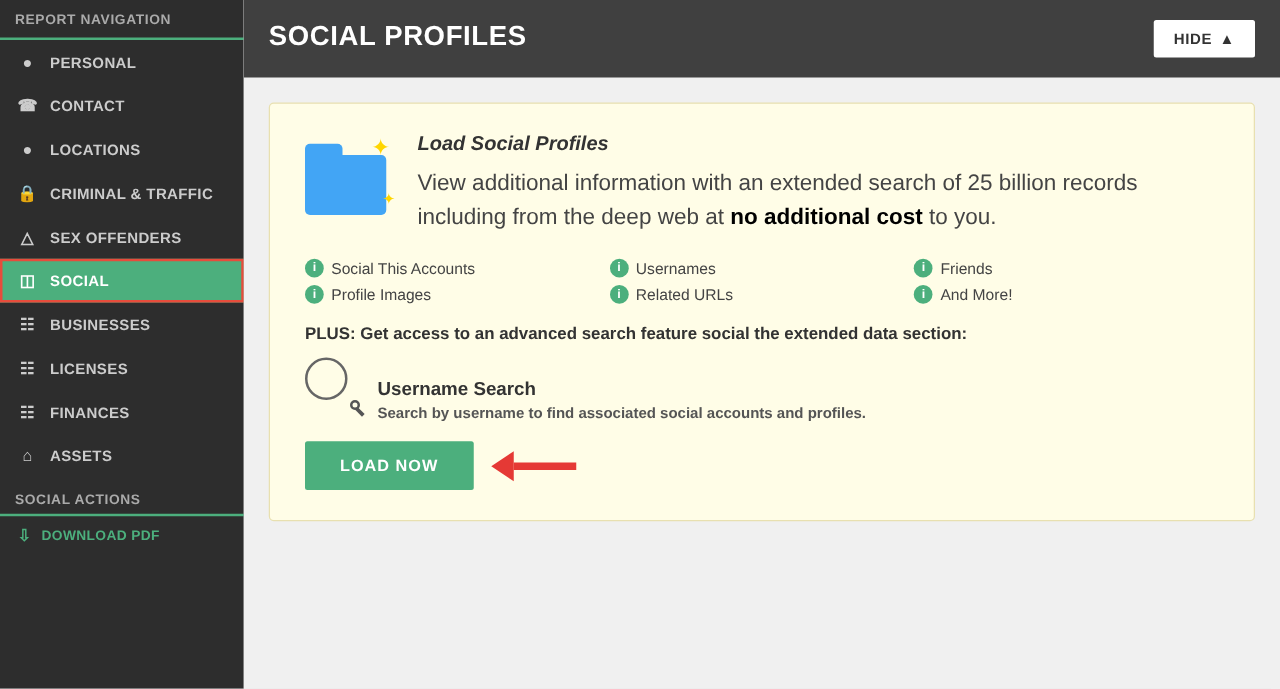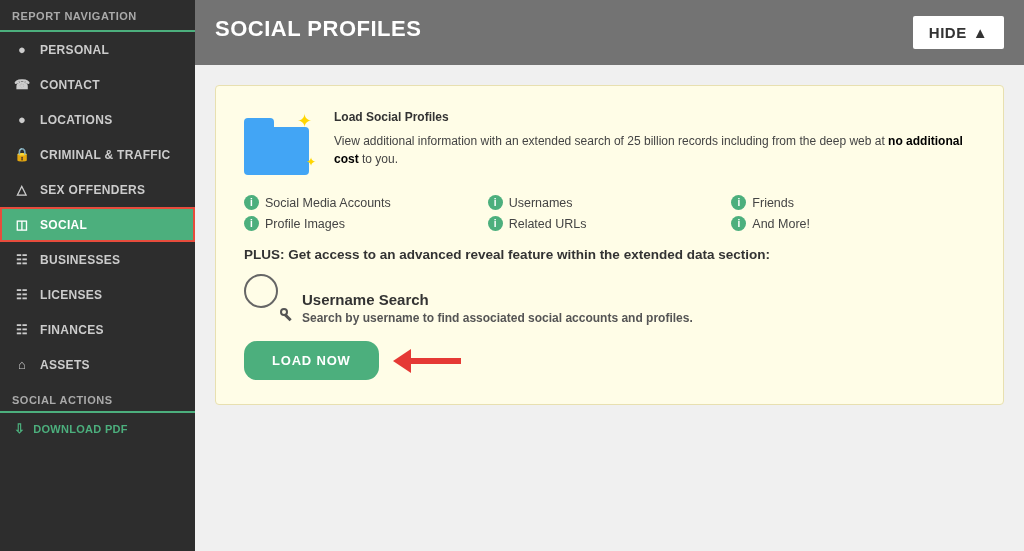--- a/index.html
+++ b/index.html
@@ -87,21 +87,21 @@
       flex: 1;
       display: flex;
       flex-direction: column;
       background: #f0f0f0;
       height: 100%;
       overflow-y: auto;
     }
 
     
     .section-header {
-      background: #737373;
+      background: #404040;
       padding: 16px 20px;
       display: flex;
       align-items: flex-start;
       justify-content: space-between;
     }
 
     .section-header-left h1 {
       color: #fff;
       font-size: 22px;
       font-weight: bold;
@@ -111,21 +111,21 @@
     .section-header-left p {
       color: #e0f5ec;
       font-size: 12px;
       margin-top: 3px;
     }
 
     .hide-btn {
       background: #fff;
       border: none;
       padding: 8px 16px;
-      font-size: 15px;
+      font-size: 12px;
       font-weight: bold;
       color: #333;
       cursor: pointer;
       display: flex;
       align-items: flex-end;
       gap: 6px;
       letter-spacing: 0.5px;
       border-radius: 2px;
     }
 
@@ -186,28 +186,29 @@
 
     .folder-star2 {
       position: absolute;
       color: #ffd600;
       font-size: 12px;
       bottom: 6px;
       right: -2px;
     }
 
     .info-box-title {
-      font-size: 12px;
+      font-size: 16px;
       font-weight: bold;
       color: #333;
       margin-bottom: 8px;
+      font-style: italic;
     }
 
     .info-box-desc {
-      font-size: 12px;
+      font-size: 18px;
       color: #444;
       line-height: 1.5;
     }
 
     .info-box-desc strong {
       font-weight: bold;
       color: #000;
     }
 
     .reveal-section {
@@ -291,21 +292,21 @@
 
     .load-now-btn {
       background: #4caf7d;
       color: #fff;
       border: none;
       padding: 12px 28px;
       font-size: 13px;
       font-weight: bold;
       letter-spacing: 0.8px;
       cursor: pointer;
-      border-radius: 13px;
+      border-radius: 2px;
       text-transform: uppercase;
     }
 
     
     .red-arrow {
       display: flex;
       align-items: center;
     }
 
     .arrow-shaft {
@@ -410,21 +411,21 @@
           <div class="info-box-desc">
             <span>View additional information with an extended search of 25 billion records including from the deep web at </span><strong>no additional cost</strong><span> to you.</span>
           </div>
         </div>
       </div>
 
       <div class="reveal-section">
         <div class="reveal-grid">
           <div class="reveal-item">
             <span class="info-icon">i</span>
-            <span>Social Media Accounts</span>
+            <span>Social This Accounts</span>
           </div>
           <div class="reveal-item">
             <span class="info-icon">i</span>
             <span>Usernames</span>
           </div>
           <div class="reveal-item">
             <span class="info-icon">i</span>
             <span>Friends</span>
           </div>
           <div class="reveal-item">
@@ -436,21 +437,21 @@
             <span>Related URLs</span>
           </div>
           <div class="reveal-item">
             <span class="info-icon">i</span>
             <span>And More!</span>
           </div>
         </div>
       </div>
 
       <div class="plus-section">
-        <div class="plus-title">PLUS: Get access to an advanced reveal feature within the extended data section:</div>
+        <div class="plus-title">PLUS: Get access to an advanced search feature social the extended data section:</div>
         <div class="username-search-box">
           <div style="position:relative;width:44px;height:44px;flex-shrink:0;">
             <div style="width:34px;height:34px;border-radius:50%;border:2.5px solid #666;position:absolute;top:0;left:0;background:#fffde7;"></div>
             <div style="width:8px;height:8px;border-radius:50%;border:2px solid #555;position:absolute;bottom:2px;right:0;background:#fffde7;">
               <div style="width:8px;height:2.5px;background:#555;position:absolute;bottom:-4px;right:-6px;transform:rotate(45deg);"></div>
             </div>
           </div>
           <div class="username-search-text">
             <h3>Username Search</h3>
             <p>Search by username to find associated social accounts and profiles.</p>

